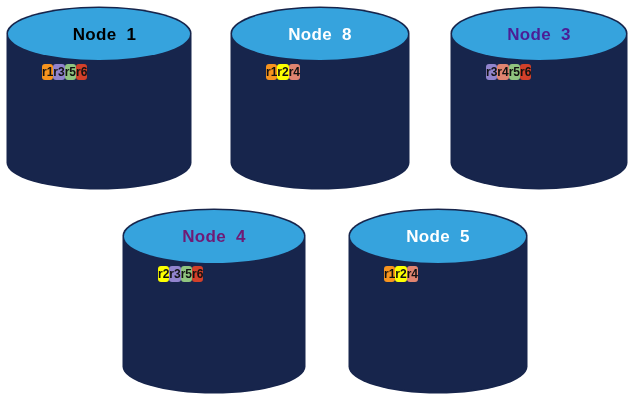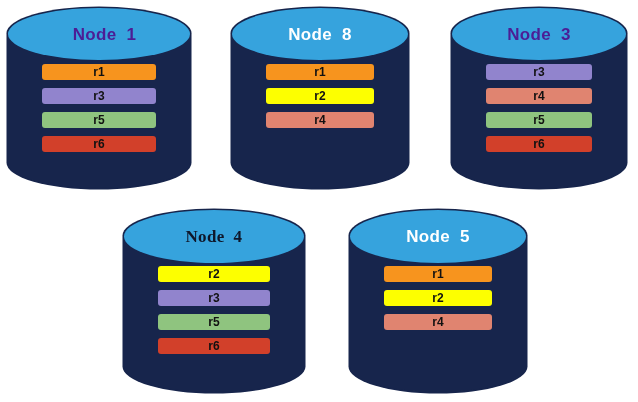--- a/index.html
+++ b/index.html
@@ -62,21 +62,21 @@
     letter-spacing: 0.3px;
     white-space: pre;
     line-height: 1;
   }
 
   .rows-stack {
     position: absolute;
     left: 0;
     right: 0;
     display: flex;
-    flex-direction: column;
+    flex-direction: row;
   }
 
   .row-bar {
     height: 16px;
     border-radius: 3px;
     margin-bottom: 8px;
     display: flex;
     align-items: center;
     justify-content: center;
     color: #111111;
@@ -90,21 +90,21 @@
     margin-bottom: 0;
   }
 </style>
 </head>
 <body style="background: rgb(255, 255, 255);">
 
 <div id="diagram-canvas">
     <div class="node-cylinder" style="left: 8px; top: 8px; width: 182px; height: 180px;">
       <div class="cyl-body" style="background: rgb(23, 37, 76);"></div>
       <div class="cyl-top" style="background: rgb(54, 163, 221);">
-        <div class="cyl-top-label" style="color: #4c1d95; padding-left: 11px;">Node  1</div>
+        <div class="cyl-top-label" style="color: #000000; padding-left: 11px;">Node  1</div>
       </div>
       <div class="rows-stack" style="top: 56px; left: 34px; right: 34px;">
         <div class="row-bar" style="background: rgb(247, 148, 30);">
           <span style="color: rgb(17, 17, 17);">r1</span>
         </div>
         <div class="row-bar" style="background: rgb(145, 132, 205);">
           <span style="color: rgb(17, 17, 17);">r3</span>
         </div>
         <div class="row-bar" style="background: rgb(143, 196, 127);">
           <span style="color: rgb(17, 17, 17);">r5</span>
@@ -147,21 +147,21 @@
           <span style="color: rgb(17, 17, 17);">r5</span>
         </div>
         <div class="row-bar" style="background: rgb(210, 64, 42);">
           <span style="color: rgb(17, 17, 17);">r6</span>
         </div>
       </div>
     </div>
     <div class="node-cylinder" style="left: 124px; top: 210px; width: 180px; height: 182px;">
       <div class="cyl-body" style="background: rgb(23, 37, 76);"></div>
       <div class="cyl-top" style="background: rgb(54, 163, 221);">
-        <div class="cyl-top-label" style="color: #0f172a; font-family: Liberation Serif, serif;">Node  4</div>
+        <div class="cyl-top-label" style="color: #701a75;">Node  4</div>
       </div>
       <div class="rows-stack" style="top: 56px; left: 34px; right: 34px;">
         <div class="row-bar" style="background: rgb(253, 255, 0);">
           <span style="color: rgb(17, 17, 17);">r2</span>
         </div>
         <div class="row-bar" style="background: rgb(145, 132, 205);">
           <span style="color: rgb(17, 17, 17);">r3</span>
         </div>
         <div class="row-bar" style="background: rgb(143, 196, 127);">
           <span style="color: rgb(17, 17, 17);">r5</span>

